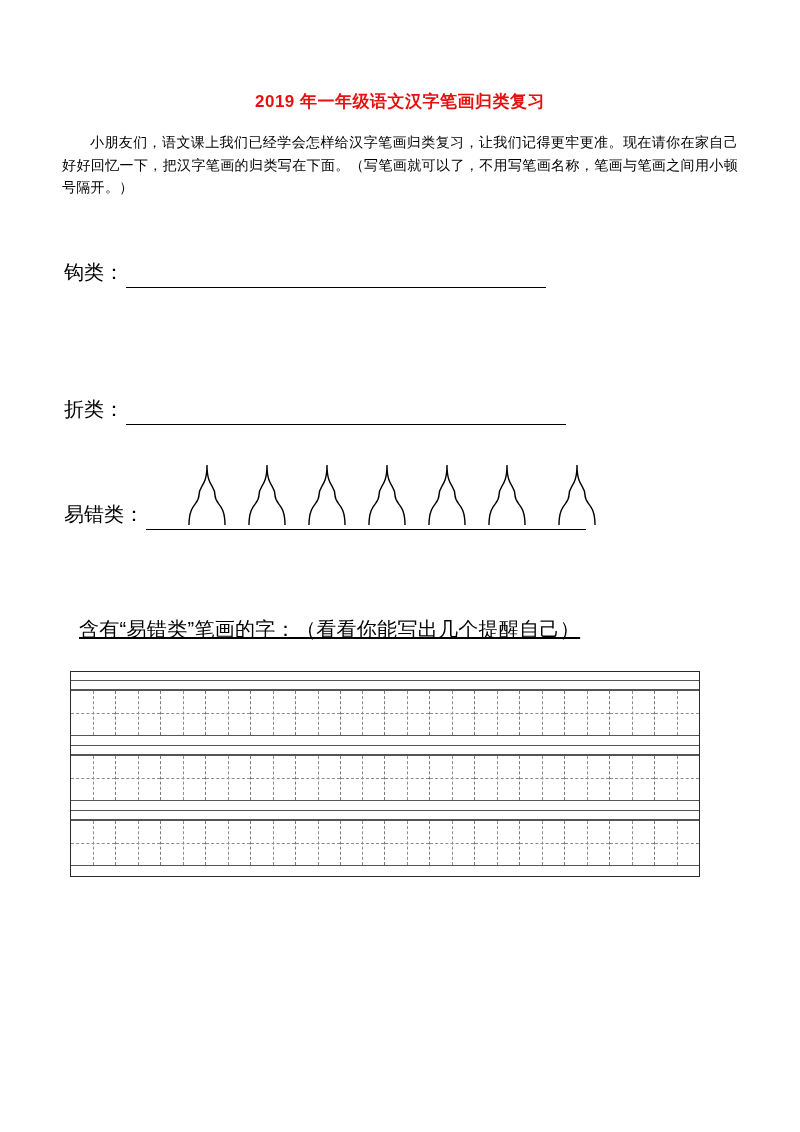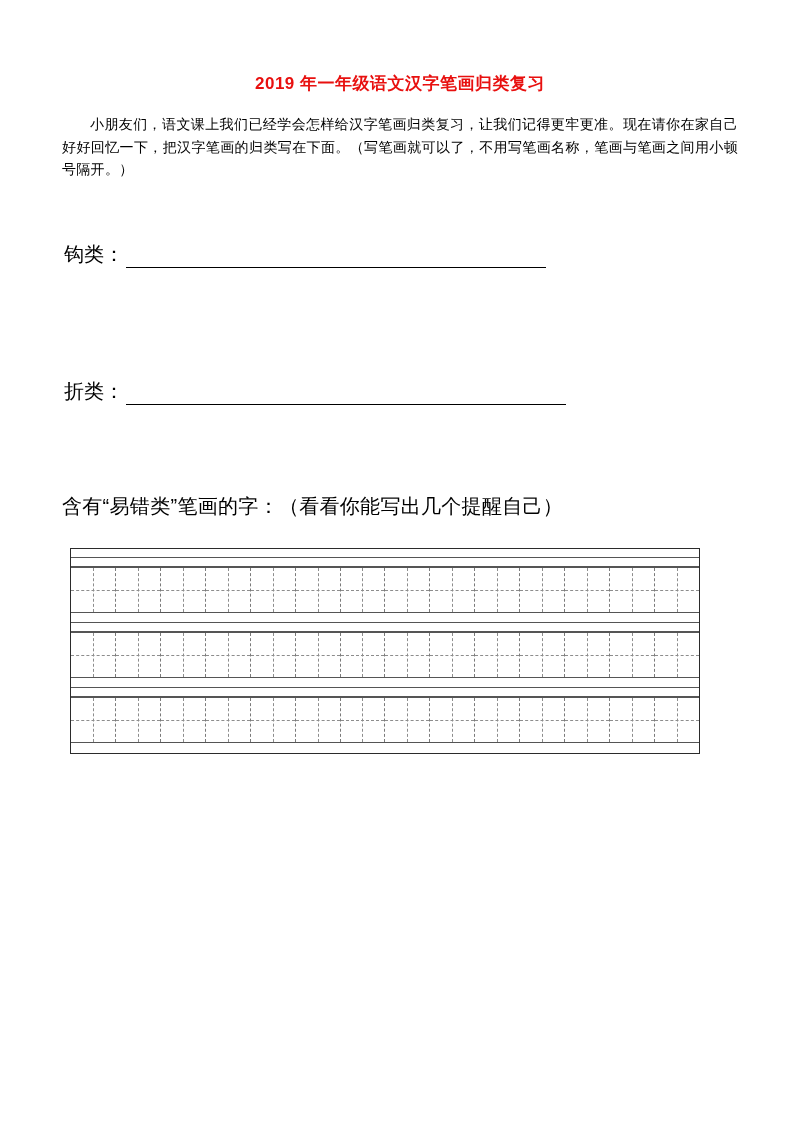--- a/index.html
+++ b/index.html
@@ -12,21 +12,21 @@
     height: 1132px;
     font-family: "Liberation Serif", "DejaVu Serif", serif;
     color: #000000;
     position: relative;
     overflow: hidden;
   }
   .page {
     width: 800px;
     height: 808px;
     box-sizing: border-box;
-    padding: 58px 62px 40px 62px;
+    padding: 76px 62px 40px 62px;
     position: relative;
   }
   .doc-title {
     text-align: center;
     color: #e8100f;
     font-weight: bold;
     font-size: 17px;
     letter-spacing: 0.5px;
     margin: 14px 0 18px 0;
     font-family: "Liberation Sans", "DejaVu Sans", sans-serif;
@@ -35,21 +35,21 @@
     font-size: 14px;
     line-height: 1.62;
     text-align: justify;
     text-indent: 2em;
     margin: 0 0 14px 0;
     font-family: "Liberation Sans", "DejaVu Sans", sans-serif;
     letter-spacing: 0.3px;
   }
   .blank-row {
     display: flex;
-    align-items: center;
+    align-items: flex-end;
     font-size: 20px;
     font-family: "Liberation Sans", "DejaVu Sans", sans-serif;
     margin-left: 2px;
   }
   .blank-row .label {
     white-space: nowrap;
     padding-bottom: 2px;
   }
   .blank-row .rule {
     border-bottom: 1.3px solid #000;
@@ -67,22 +67,23 @@
     left: 117px;
     bottom: 3px;
     width: 450px;
     height: 64px;
     pointer-events: none;
   }
   .prompt {
     font-size: 20px;
     font-family: "Liberation Sans", "DejaVu Sans", sans-serif;
     margin-top: 86px;
-    margin-left: 0;
+    margin-left: 17px;
     letter-spacing: 0.3px;
+    text-decoration: underline;
   }
   .grid-wrap {
     margin-top: 28px;
     margin-left: 8px;
     border: 1.2px solid #2b2b2b;
     width: 630px;
     box-sizing: border-box;
     background: #fff;
     padding: 0;
   }
@@ -140,20 +141,35 @@
   <div class="blank-row row-gou">
     <span class="label">钩类：</span>
     <span class="rule"></span>
   </div>
 
   <div class="blank-row row-zhe">
     <span class="label">折类：</span>
     <span class="rule"></span>
   </div>
 
+  <div class="blank-row row-yicuo">
+    <span class="label">易错类：</span>
+    <span class="rule"></span>
+    <svg class="braces" viewBox="0 0 450 64" preserveAspectRatio="none">
+      <g fill="none" stroke="#000" stroke-width="1.4">
+        <path d="M8 62 C8 40 18 42 18 32 C18 22 26 24 26 2 C26 24 34 22 34 32 C34 42 44 40 44 62"></path>
+        <path d="M68 62 C68 40 78 42 78 32 C78 22 86 24 86 2 C86 24 94 22 94 32 C94 42 104 40 104 62"></path>
+        <path d="M128 62 C128 40 138 42 138 32 C138 22 146 24 146 2 C146 24 154 22 154 32 C154 42 164 40 164 62"></path>
+        <path d="M188 62 C188 40 198 42 198 32 C198 22 206 24 206 2 C206 24 214 22 214 32 C214 42 224 40 224 62"></path>
+        <path d="M248 62 C248 40 258 42 258 32 C258 22 266 24 266 2 C266 24 274 22 274 32 C274 42 284 40 284 62"></path>
+        <path d="M308 62 C308 40 318 42 318 32 C318 22 326 24 326 2 C326 24 334 22 334 32 C334 42 344 40 344 62"></path>
+        <path d="M378 62 C378 40 388 42 388 32 C388 22 396 24 396 2 C396 24 404 22 404 32 C404 42 414 40 414 62"></path>
+      </g>
+    </svg>
+  </div>
 
   <div class="prompt">含有“易错类”笔画的字：（看看你能写出几个提醒自己）</div>
 
   <div class="grid-wrap">
     <div class="band thin"></div>
     <div class="band thin"></div>
     <div class="cellrow">
       <div class="cell"></div>
       <div class="cell"></div>
       <div class="cell"></div>

